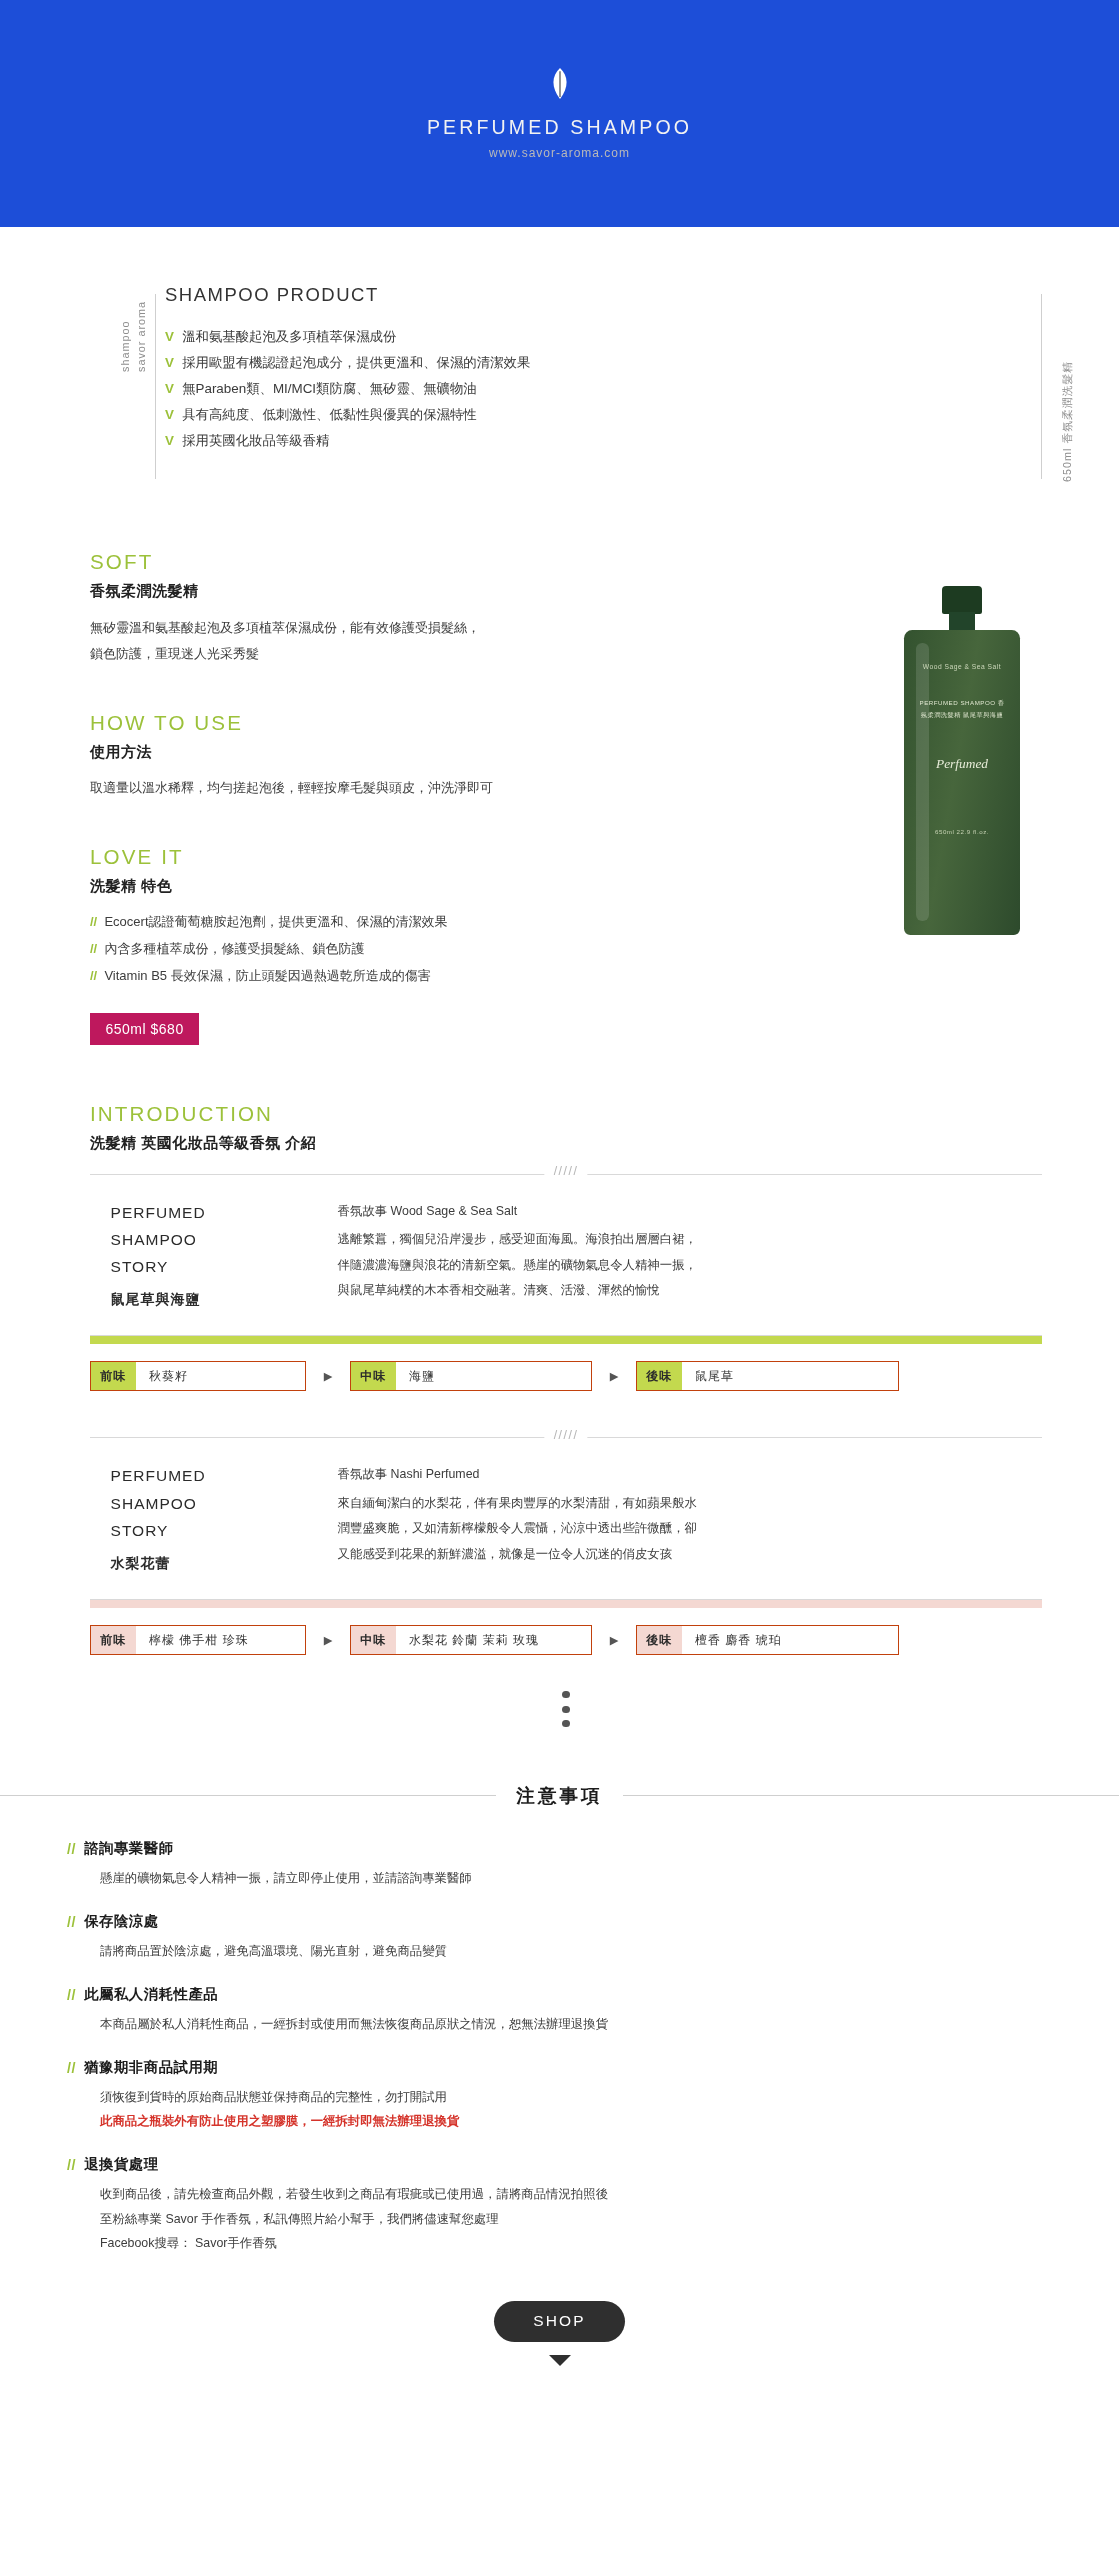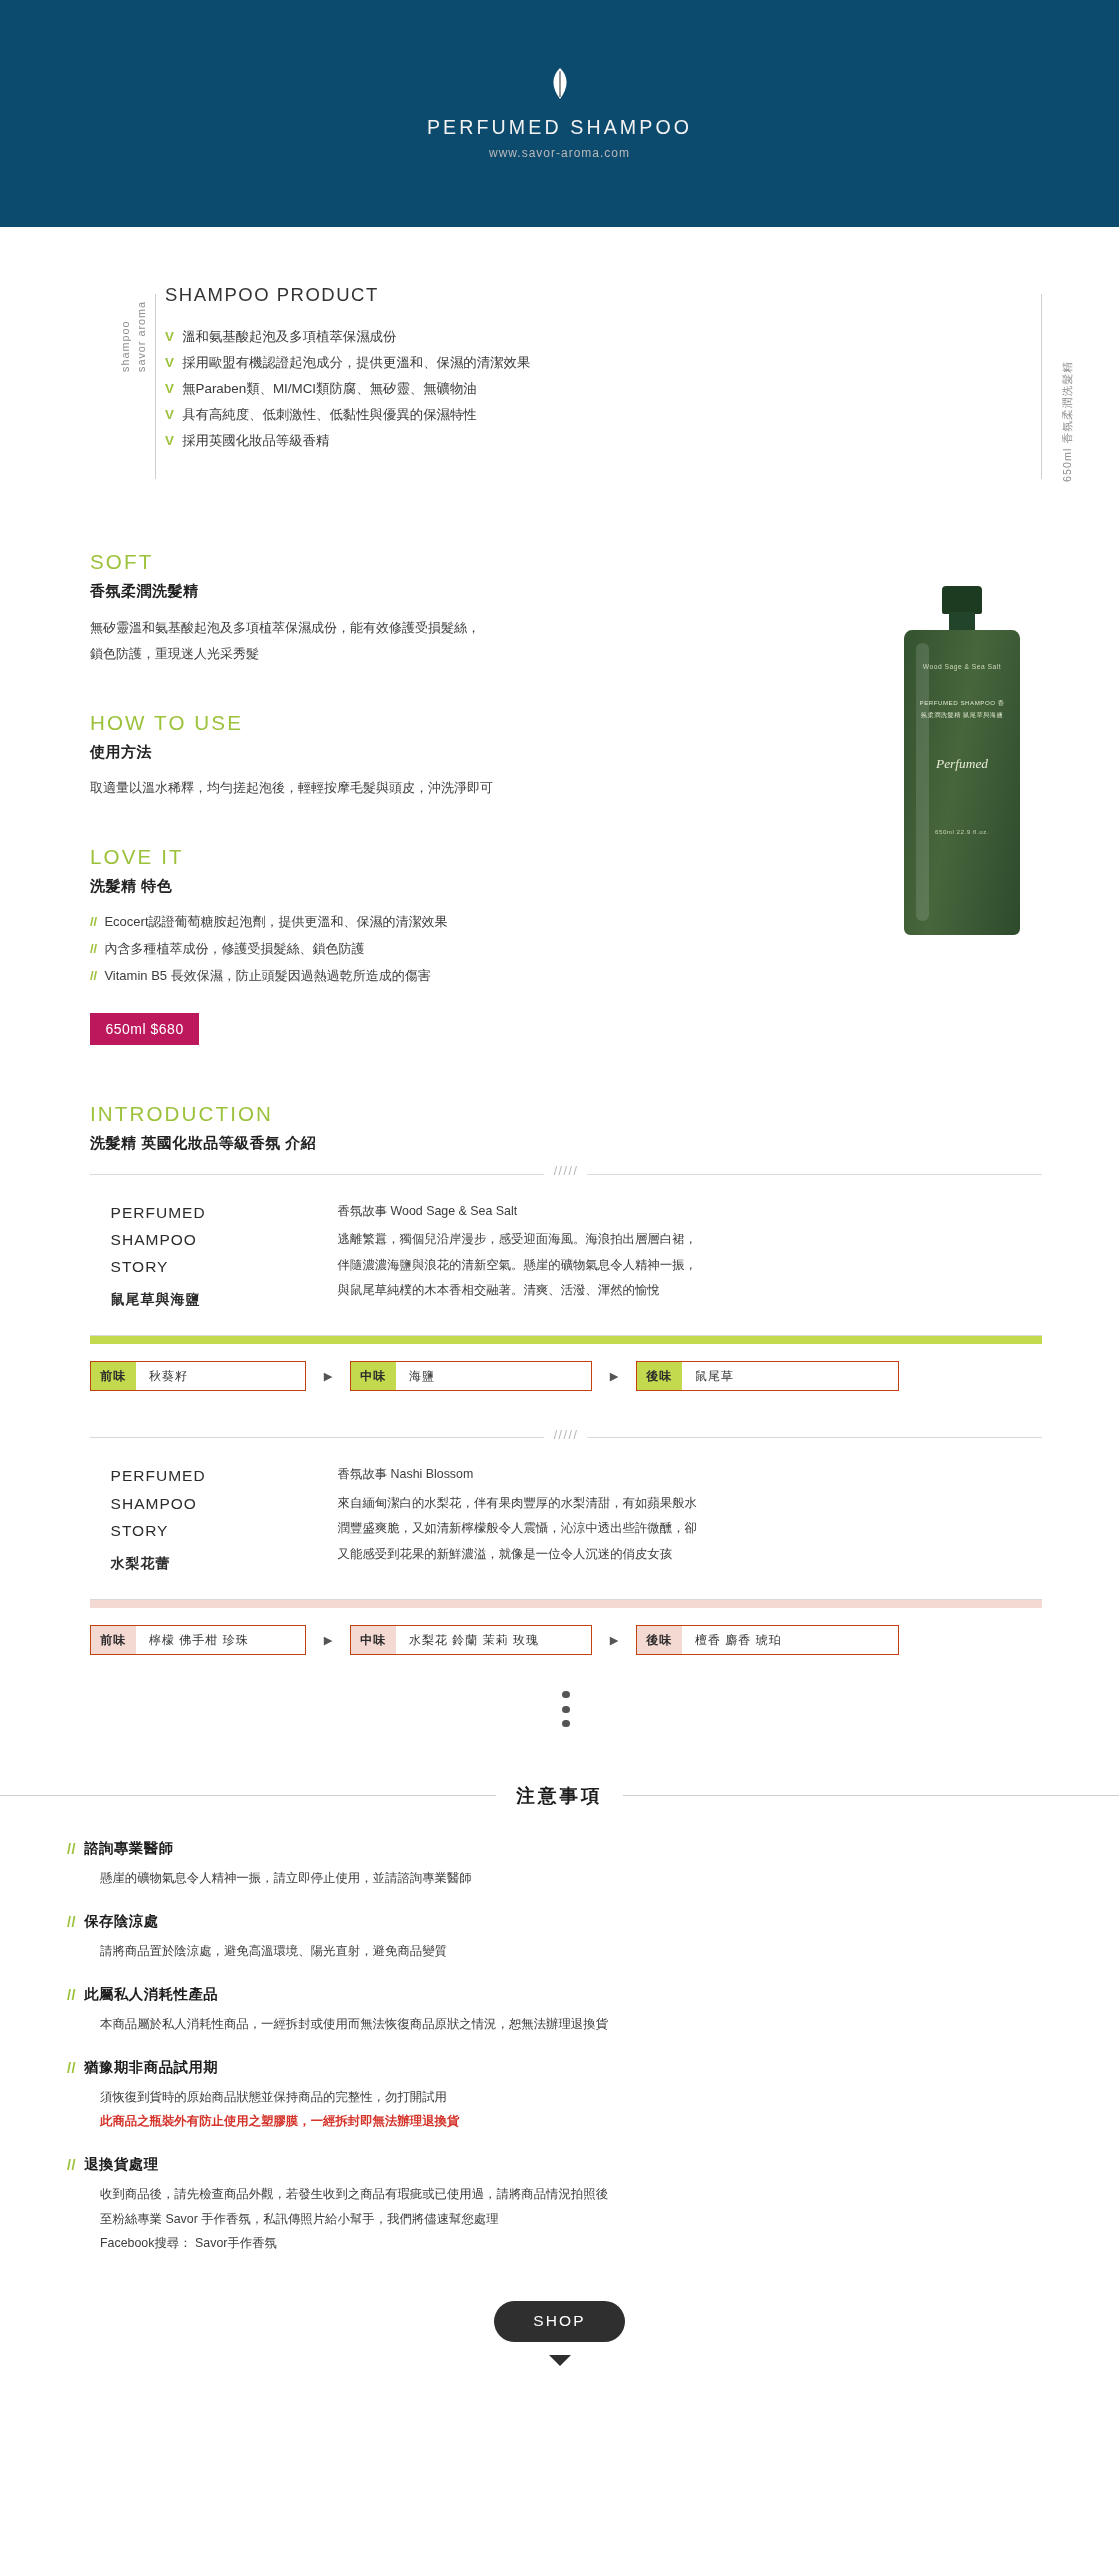--- a/index.html
+++ b/index.html
@@ -9,21 +9,21 @@
   }
   body {
     width: 1119px;
     margin: 0 auto;
     color: #222;
   }
   .page { width: 1119px; position: relative; }
 
   
   .header {
-    background: #0c4a6e;
+    background: #1d4ed8;
     height: 227px;
     display: flex;
     flex-direction: column;
     align-items: center;
     justify-content: center;
     color: #ffffff;
   }
   .leaf-logo { margin-bottom: 13.4px; }
   .brand-title {
     font-size: 19.6px;
@@ -555,21 +555,21 @@
 
     <div class="story-card" style="margin-top:46px;">
       <div class="slash-mark">/////</div>
       <div class="story-left">
         <div>PERFUMED</div>
         <div>SHAMPOO</div>
         <div>STORY</div>
         <div class="zh">水梨花蕾</div>
       </div>
       <div class="story-right">
-        <div class="lead">香氛故事 Nashi Blossom</div>
+        <div class="lead">香氛故事 Nashi Perfumed</div>
         <div>來自緬甸潔白的水梨花，伴有果肉豐厚的水梨清甜，有如蘋果般水</div>
         <div>潤豐盛爽脆，又如清新檸檬般令人震懾，沁涼中透出些許微醺，卻</div>
         <div>又能感受到花果的新鮮濃溢，就像是一位令人沉迷的俏皮女孩</div>
       </div>
     </div>
     <div class="bar-pink"></div>
 
     <div class="notes-row">
       <div class="note-chip pink chip-a">
         <div class="k">前味</div>

